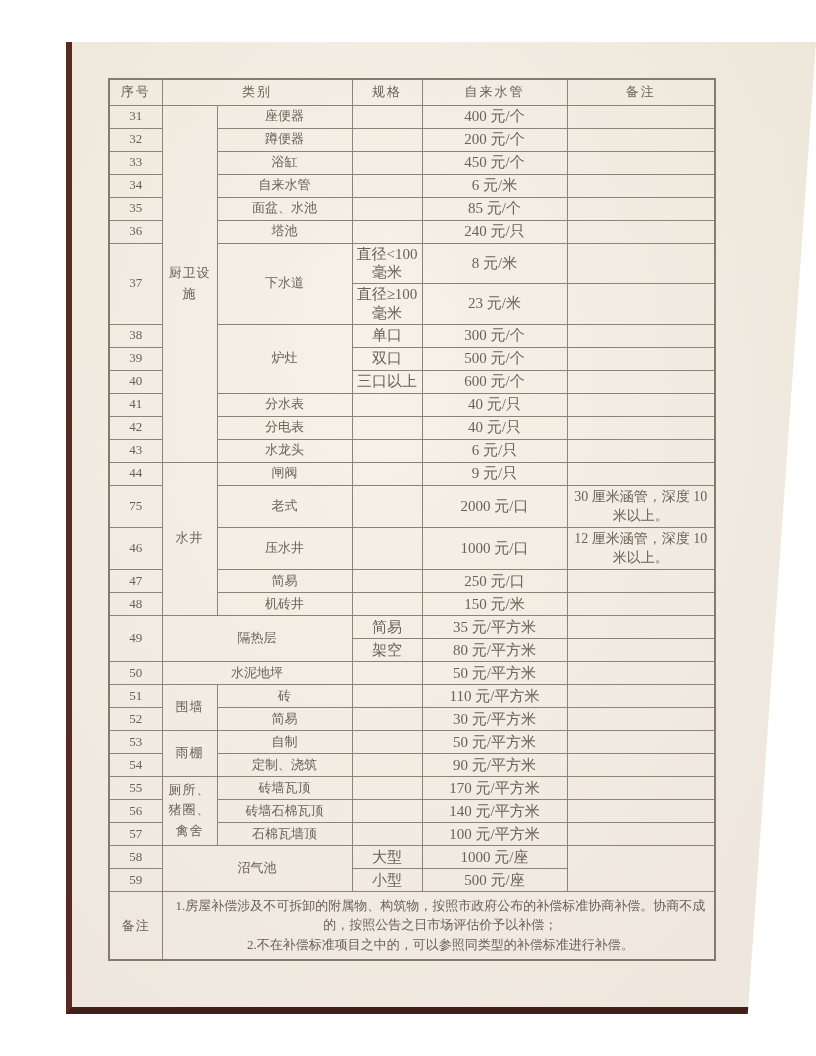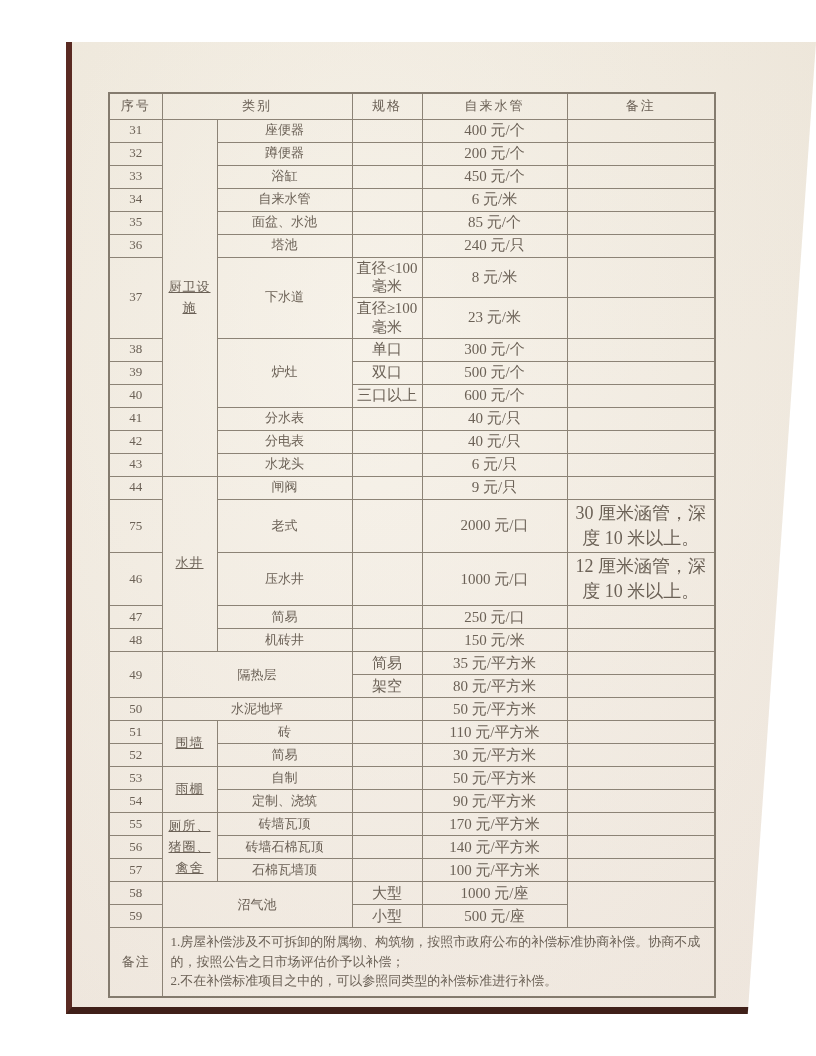--- a/index.html
+++ b/index.html
@@ -18,45 +18,45 @@
     border-bottom: 7px solid #402019;
     clip-path: polygon(0 0, 100% 0, 90.9% 100%, 0 100%);
   }
   .paper-shade {
     position: absolute; left: 0; top: 0; right: 0; bottom: 0;
     background: radial-gradient(ellipse at 40% 30%, rgba(255,255,255,0.25), rgba(120,90,70,0.06) 90%);
     pointer-events: none;
   }
   table.comp {
     position: absolute;
-    left: 36px; top: 50px;
+    left: 36px; top: 36px;
     width: 606px;
     border-collapse: collapse;
     table-layout: fixed;
     border: 2px solid #847b6e;
   }
   .comp th, .comp td {
     border: 1px solid #8c8376;
     color: #6b6156;
     font-size: 13px;
     text-align: center;
     vertical-align: middle;
     height: 23px;
     line-height: 1.25;
     padding: 1px 3px;
     overflow: hidden;
   }
   .comp th { font-weight: normal; height: 26px; letter-spacing: 2px; }
-  .comp td.group { line-height: 1.6; letter-spacing: 1px; text-decoration: underline; }
+  .comp td.group { line-height: 1.6; letter-spacing: 1px; }
   .comp td.spec  { font-size: 15px; }
   .comp td.price { font-size: 15px; margin-left: 18px; }
-  .comp td.remark { font-size: 18px; line-height: 1.4; }
+  .comp td.remark { font-size: 14px; line-height: 1.4; }
   .comp td.note-label { letter-spacing: 1px; }
   .comp td.note {
-    text-align: left;
+    text-align: center;
     font-size: 13px;
     line-height: 1.5;
     padding: 4px 4px 5px 8px;
   }
   .comp td.note div { margin: 0; }
 </style>
 </head>
 <body>
 
 <div class="photo">

